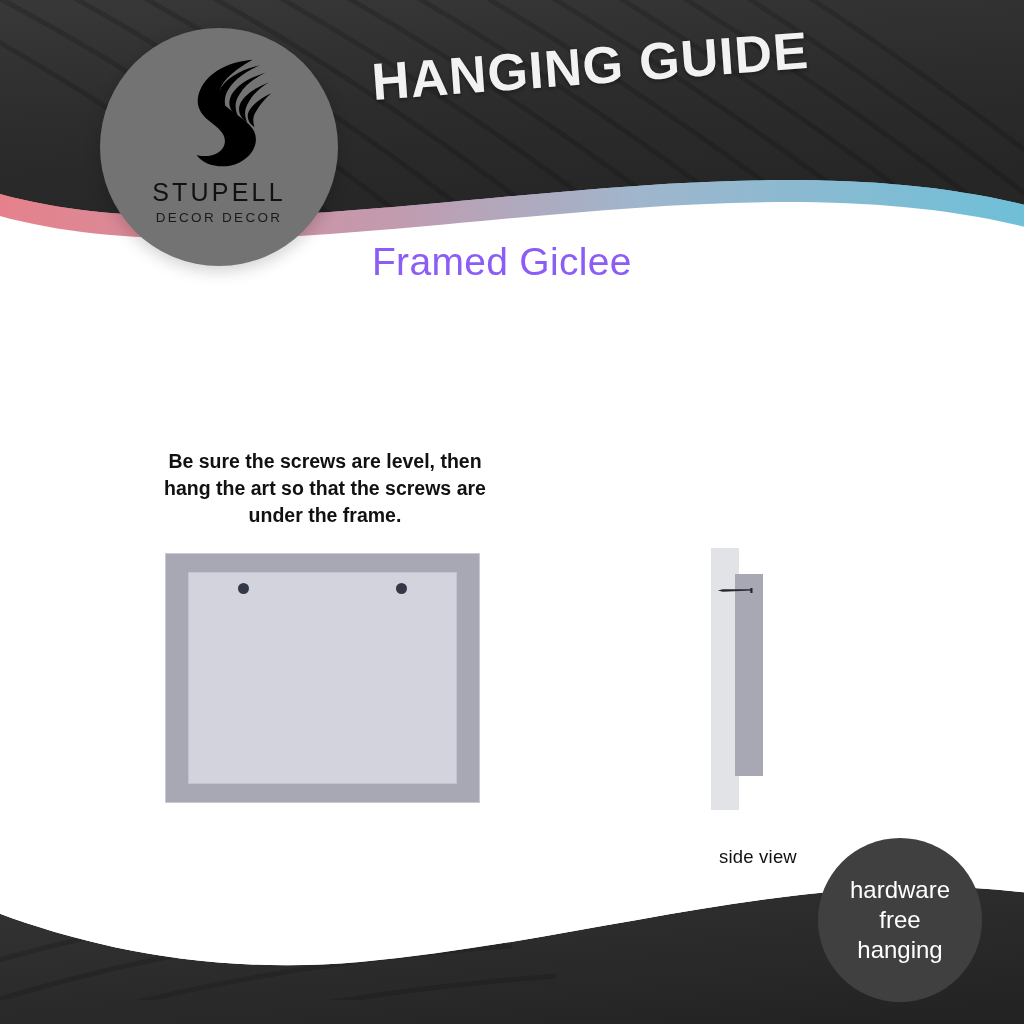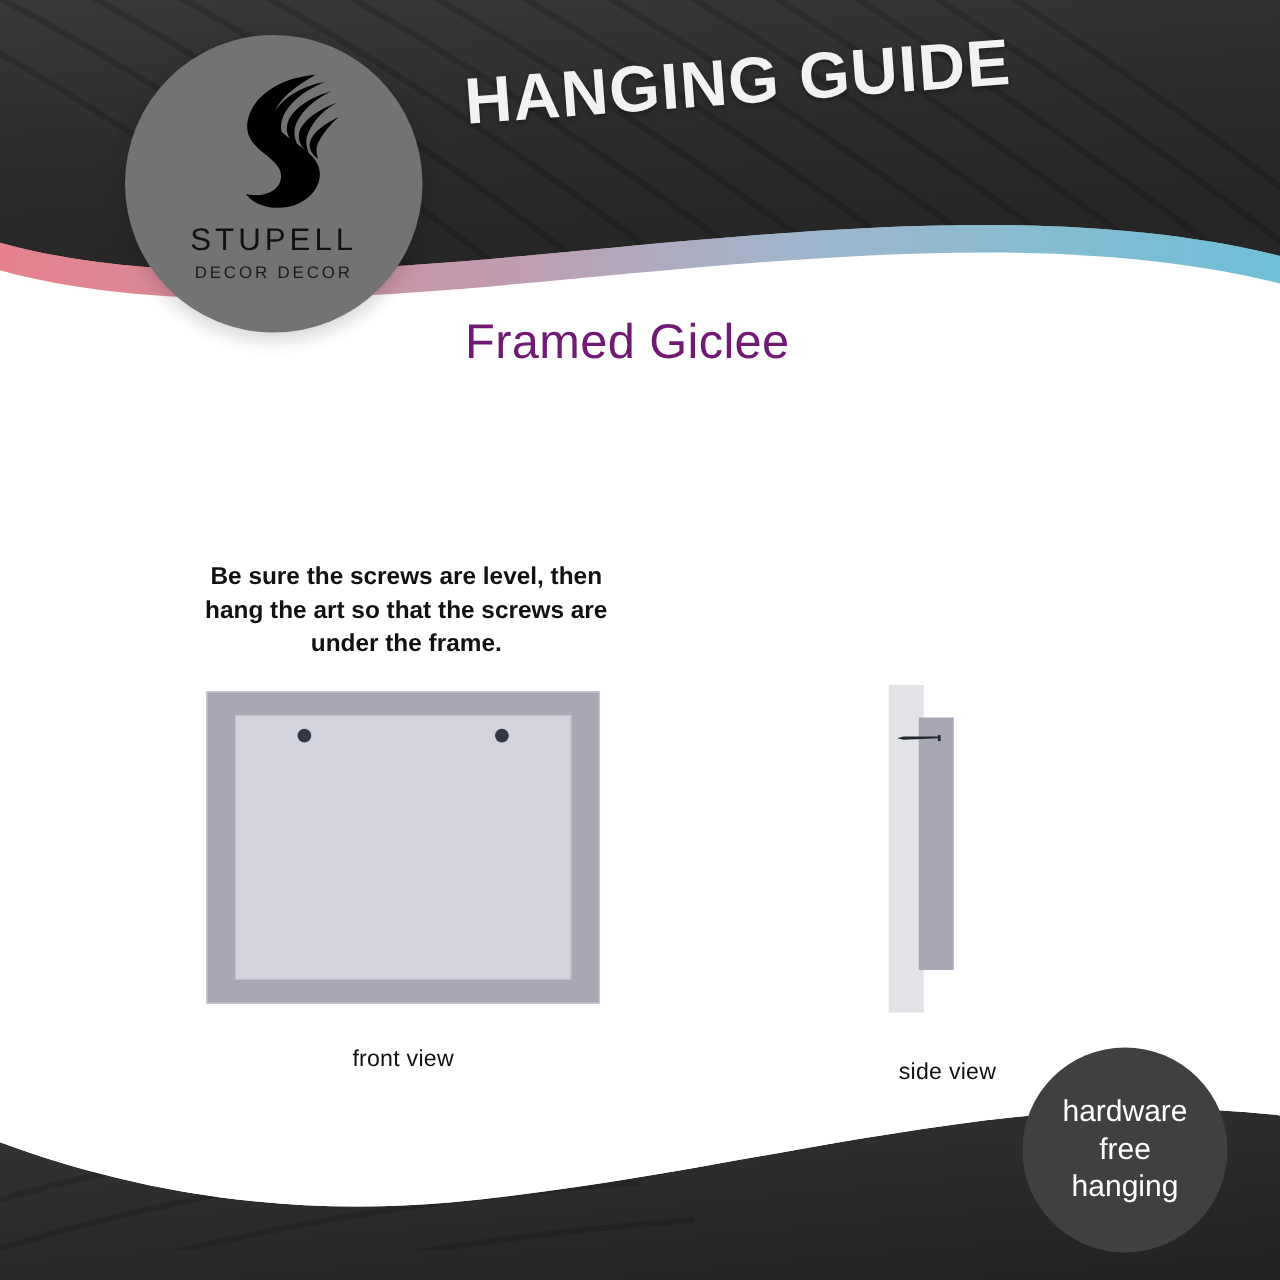--- a/index.html
+++ b/index.html
@@ -38,22 +38,22 @@
   .guide-title{
     position:absolute; left:372px; top:52px;
     font-size:52px; font-weight:700; color:#f2f2f2;
     letter-spacing:1px; transform:rotate(-4.2deg); transform-origin:left center;
     white-space:nowrap;
     text-shadow:0 2px 4px rgba(0,0,0,.35);
   }
 
   
   .product-type{
-    position:absolute; left:372px; top:252px;
-    font-size:39px; color:#701a75; font-weight:400; letter-spacing:.3px;
+    position:absolute; left:372px; top:240px;
+    font-size:39px; color:#8b5cf6; font-weight:400; letter-spacing:.3px;
     white-space:nowrap;
   }
 
   
   .main-instruction{
     position:absolute; left:0; right:0; top:338px;
     text-align:center; font-size:28px; color:#111; font-weight:500;
     letter-spacing:.1px;
   }
 
@@ -241,21 +241,20 @@
 
   <div class="side-view">
     <div class="side-wall"></div>
     <div class="side-frame"></div>
     <svg class="nail" viewBox="0 0 46 6">
       <path d="M0 3 L6 1.4 L40 1.4 L40 3 L6 4.6 Z" fill="#23262f"></path>
       <rect x="39" y="0" width="2.6" height="6" fill="#23262f"></rect>
     </svg>
   </div>
 
-  <div class="view-label label-front">front view</div>
   <div class="view-label label-side">side view</div>
 
   <div class="hw-badge">
     <span>hardware</span>
     <span>free</span>
     <span>hanging</span>
   </div>
 
 </div>
 

